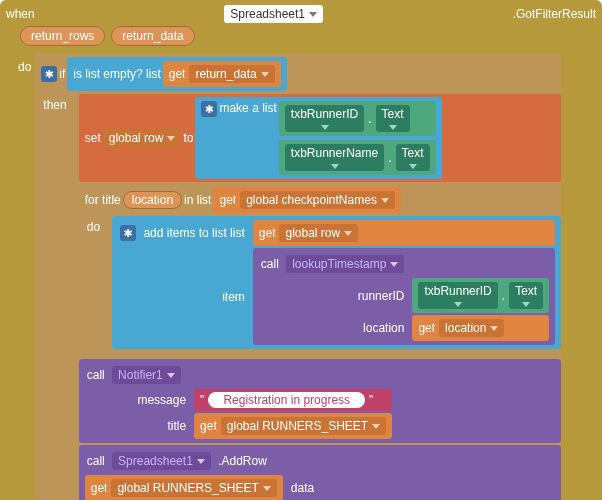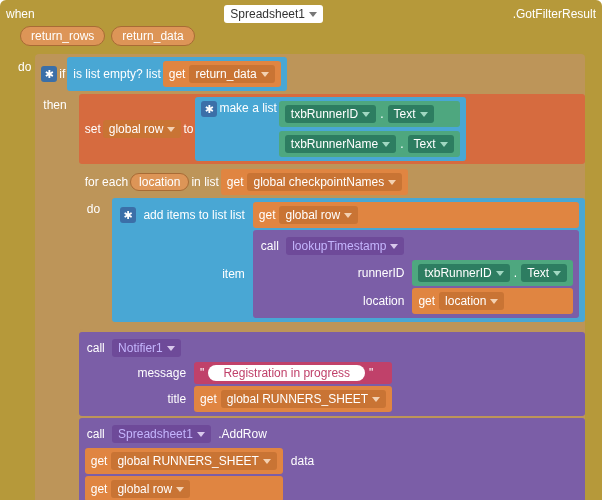--- a/index.html
+++ b/index.html
@@ -47,21 +47,21 @@
     gap: 4px;
   }
   .dd .caret {
     width:0;height:0;border-left:4px solid transparent;border-right:4px solid transparent;
     border-top:5px solid #777;
   }
   .dd-dark { background:#6e4a99; color:#c4b5fd; }
   .dd-dark .caret{ border-top-color:#d8c8ec;}
   .dd-orange { background:#c97434; color:#fff; }
   .dd-orange .caret{ border-top-color:#f3d1b2;}
-  .dd-teal { background:#2d7d61; color:#fff;}
+  .dd-teal { background:#2d7d61; color:#fff;flex-direction:column;}
   .dd-teal .caret{ border-top-color:#a0d8c2;}
 
   
   .ctrl {
     background: #bd9559;
     border-radius: 4px;
     padding-bottom:4px;
     margin-bottom:2px;
   }
   .ctrl .kw { padding: 4px 8px; }
@@ -191,21 +191,21 @@
                         <span>Text</span>
                         <span class="caret"></span>
                       </span>
                   </span>
                 </span>
               </span>
             </div>
 
             <div class="ctrl block">
               <div class="row">
-                <span>for each</span>
+                <span>for title</span>
                 <span class="pill" style="padding:1px 8px;">location</span>
                 <span>in list</span>
                 <span class="getter">
                   <span>get</span>
                   <span class="dd dd-orange">
                       <span>global checkpointNames</span>
                       <span class="caret"></span>
                     </span>
                 </span>
               </div>

